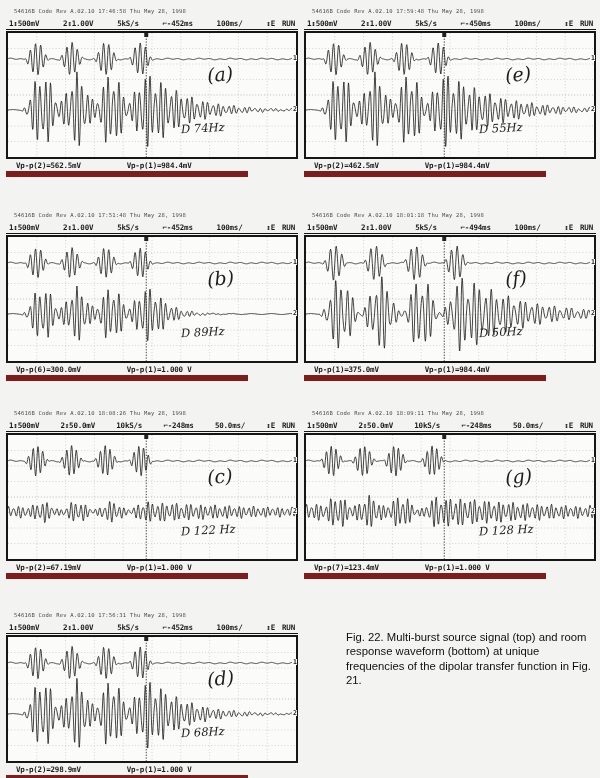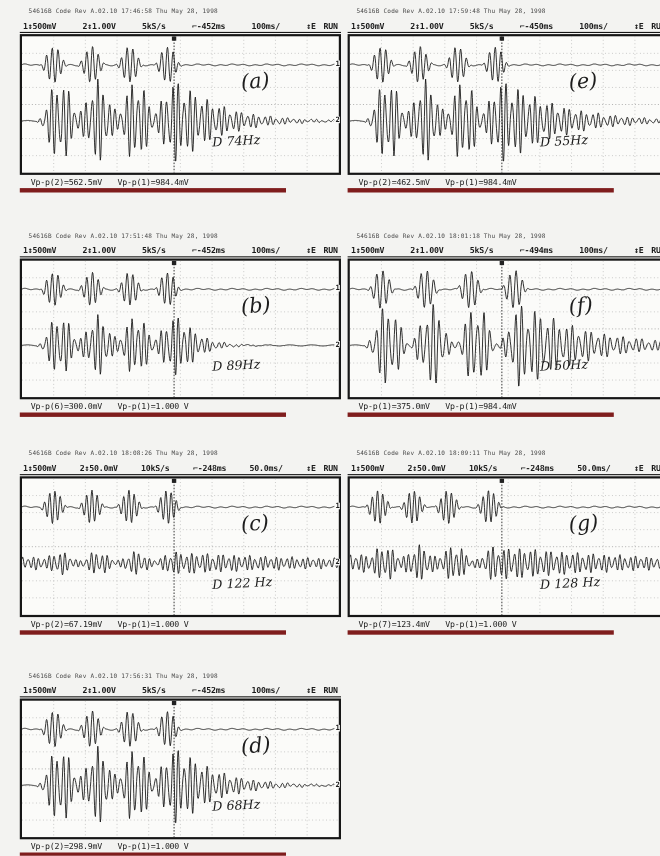--- a/index.html
+++ b/index.html
@@ -3,32 +3,32 @@
 <meta charset="utf-8">
 <style>
   html,body{margin:0;padding:0;}
   body{width:600px;height:778px;background:#f3f3f1;font-family:"DejaVu Sans Mono",monospace;color:#1a1a1a;}
   .page{position:relative;width:600px;height:778px;overflow:hidden;}
   .slot{position:absolute;width:292px;}
   #slot-0{left:6px;top:8px}   #slot-1{left:6px;top:212px}
   #slot-2{left:6px;top:410px} #slot-3{left:6px;top:612px}
   #slot-4{left:304px;top:8px} #slot-5{left:304px;top:212px}
   #slot-6{left:304px;top:410px}
-  .panel{position:relative;width:292px;margin-left:12px;}
+  .panel{position:relative;width:292px;}
   .p-header{font-size:5.5px;line-height:7px;color:#4a4a4a;padding-left:8px;margin-bottom:2px;white-space:nowrap;letter-spacing:.2px;}
   .p-settings{display:flex;justify-content:space-between;align-items:flex-end;font-size:7.5px;font-weight:bold;letter-spacing:-.2px;border-bottom:1.2px solid #161616;padding:0 3px 1px 3px;height:11px;white-space:nowrap;}
   .p-settings .runbox{display:inline-flex;gap:7px;}
   .p-grid{position:relative;height:124px;border:2px solid #161616;background:#fbfbf9;margin-top:1px;}
   .wave-svg{position:absolute;left:0;top:0;width:100%;height:100%;}
   .ch-mark{position:absolute;right:-1px;font-size:6.5px;font-weight:bold;line-height:6px;background:#fbfbf9;padding-left:1px;}
   .ch-mark.ch1{top:22px;} .ch-mark.ch2{top:73px;}
   .hw{position:absolute;font-family:"DejaVu Serif",serif;font-style:italic;color:#1d1d1d;}
   .hw-letter{left:69%;top:24%;font-size:19px;transform:rotate(-5deg);}
   .hw-freq{left:60%;top:71%;font-size:11.5px;transform:rotate(-3deg);white-space:nowrap;}
-  .p-meas{display:flex;gap:14px;font-size:7.5px;font-weight:normal;letter-spacing:-.2px;margin-top:2px;padding:0 0 1px 10px;border-bottom:4px solid #7f1d1d;width:232px;white-space:nowrap;}
+  .p-meas{display:flex;gap:46px;font-size:7.5px;font-weight:bold;letter-spacing:-.2px;margin-top:2px;padding:0 0 1px 10px;border-bottom:6px solid #7f1d1d;width:232px;white-space:nowrap;}
   .caption{position:absolute;left:346px;top:630px;width:252px;font-family:"Liberation Sans",sans-serif;font-size:11.3px;line-height:1.28;color:#101010;}
   .caption div{margin:0;}
 </style>
 </head>
 <body>
 
 <div class="page">
   <div class="slot" id="slot-0">
       <div class="panel">
     <div class="p-header">54616B  Code Rev A.02.10   17:46:58  Thu May 28, 1998</div>
@@ -360,14 +360,15 @@
       <span class="hw hw-freq">D 128 Hz</span>
     </div>
     <div class="p-meas">
       <span>Vp-p(7)=123.4mV</span>
       <span>Vp-p(1)=1.000 V</span>
     </div>
   </div>
     </div>
 
   <div class="caption">
+    <div>Fig. 22.   Multi-burst source signal (top) and room response waveform (bottom) at unique frequencies of the dipolar transfer function in Fig. 21.</div>
   </div>
 </div>
 
 </body></html>

